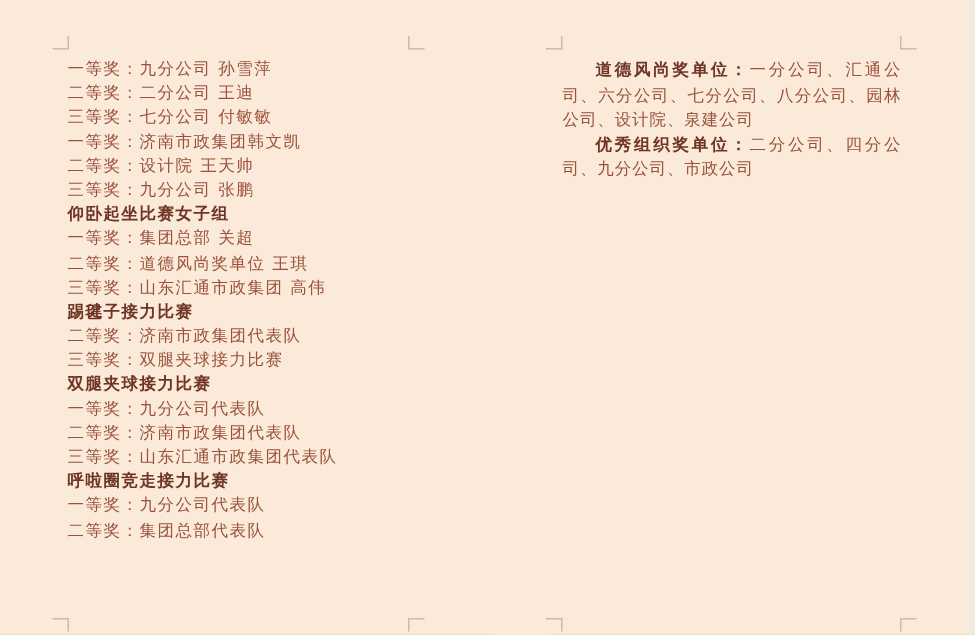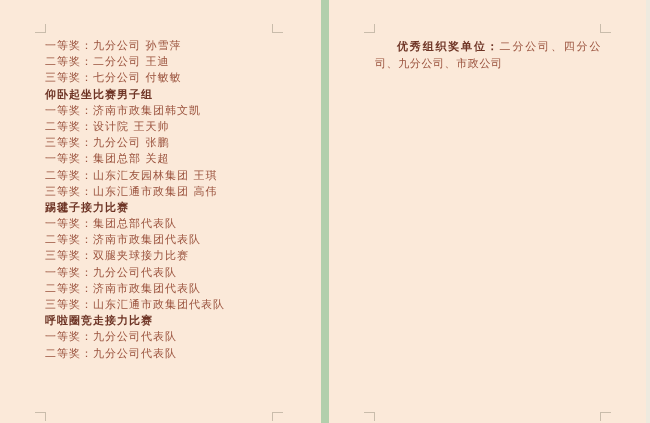--- a/index.html
+++ b/index.html
@@ -8,21 +8,21 @@
     background: #b2cfac;
     position: relative;
     overflow: hidden;
     font-family: "DejaVu Serif", "Liberation Serif", serif;
   }
   .page {
     position: absolute;
     top: 0; height: 423px;
     background: #fbe9d9;
   }
-  #page-left  { left: 0;     width: 321px; }
+  #page-left  { left: 0;     width: 321px; padding-left: 44px; }
   #page-right { left: 329px; width: 317px; }
   #edge-strip {
     position: absolute; top: 0; height: 423px;
     left: 646px; width: 4px;
     background: #eeeadf;
   }
   
   .mark { position: absolute; width: 10px; height: 8px; }
   .mark.tl { border-right: 1px solid #c9bcab; border-bottom: 1px solid #c9bcab; }
   .mark.tr { border-left: 1px solid #c9bcab;  border-bottom: 1px solid #c9bcab; }
@@ -76,43 +76,44 @@
 
 <div class="page" id="page-left">
   <div class="mark tl m-t m-l"></div>
   <div class="mark tr m-t m-r"></div>
   <div class="mark bl m-b m-l"></div>
   <div class="mark br m-b m-r"></div>
   <div id="left-text">
       <div class="line">一等奖：九分公司 孙雪萍</div>
       <div class="line">二等奖：二分公司 王迪</div>
       <div class="line">三等奖：七分公司 付敏敏</div>
-      <div class="line bold">仰卧起坐比赛男子组</div>
       <div class="line">一等奖：济南市政集团韩文凯</div>
       <div class="line">二等奖：设计院 王天帅</div>
       <div class="line">三等奖：九分公司 张鹏</div>
+      <div class="line bold">仰卧起坐比赛女子组</div>
       <div class="line">一等奖：集团总部 关超</div>
-      <div class="line">二等奖：山东汇友园林集团 王琪</div>
+      <div class="line">二等奖：道德风尚奖单位 王琪</div>
       <div class="line">三等奖：山东汇通市政集团 高伟</div>
       <div class="line bold">踢毽子接力比赛</div>
-      <div class="line">一等奖：集团总部代表队</div>
       <div class="line">二等奖：济南市政集团代表队</div>
       <div class="line">三等奖：双腿夹球接力比赛</div>
+      <div class="line bold">双腿夹球接力比赛</div>
       <div class="line">一等奖：九分公司代表队</div>
       <div class="line">二等奖：济南市政集团代表队</div>
       <div class="line">三等奖：山东汇通市政集团代表队</div>
       <div class="line bold">呼啦圈竞走接力比赛</div>
       <div class="line">一等奖：九分公司代表队</div>
-      <div class="line">二等奖：九分公司代表队</div>
+      <div class="line">二等奖：集团总部代表队</div>
     </div>
 </div>
 
 <div class="page" id="page-right">
   <div class="mark tl m-t m-l"></div>
   <div class="mark tr m-t m-r"></div>
   <div class="mark bl m-b m-l"></div>
   <div class="mark br m-b m-r"></div>
   <div id="right-text">
+      <p class="para"><span class="lead">道德风尚奖单位：</span><span class="rest">一分公司、汇通公司、六分公司、七分公司、八分公司、园林公司、设计院、泉建公司</span></p>
       <p class="para"><span class="lead">优秀组织奖单位：</span><span class="rest">二分公司、四分公司、九分公司、市政公司</span></p>
     </div>
 </div>
 
 <div id="edge-strip"></div>
 
 </body></html>

